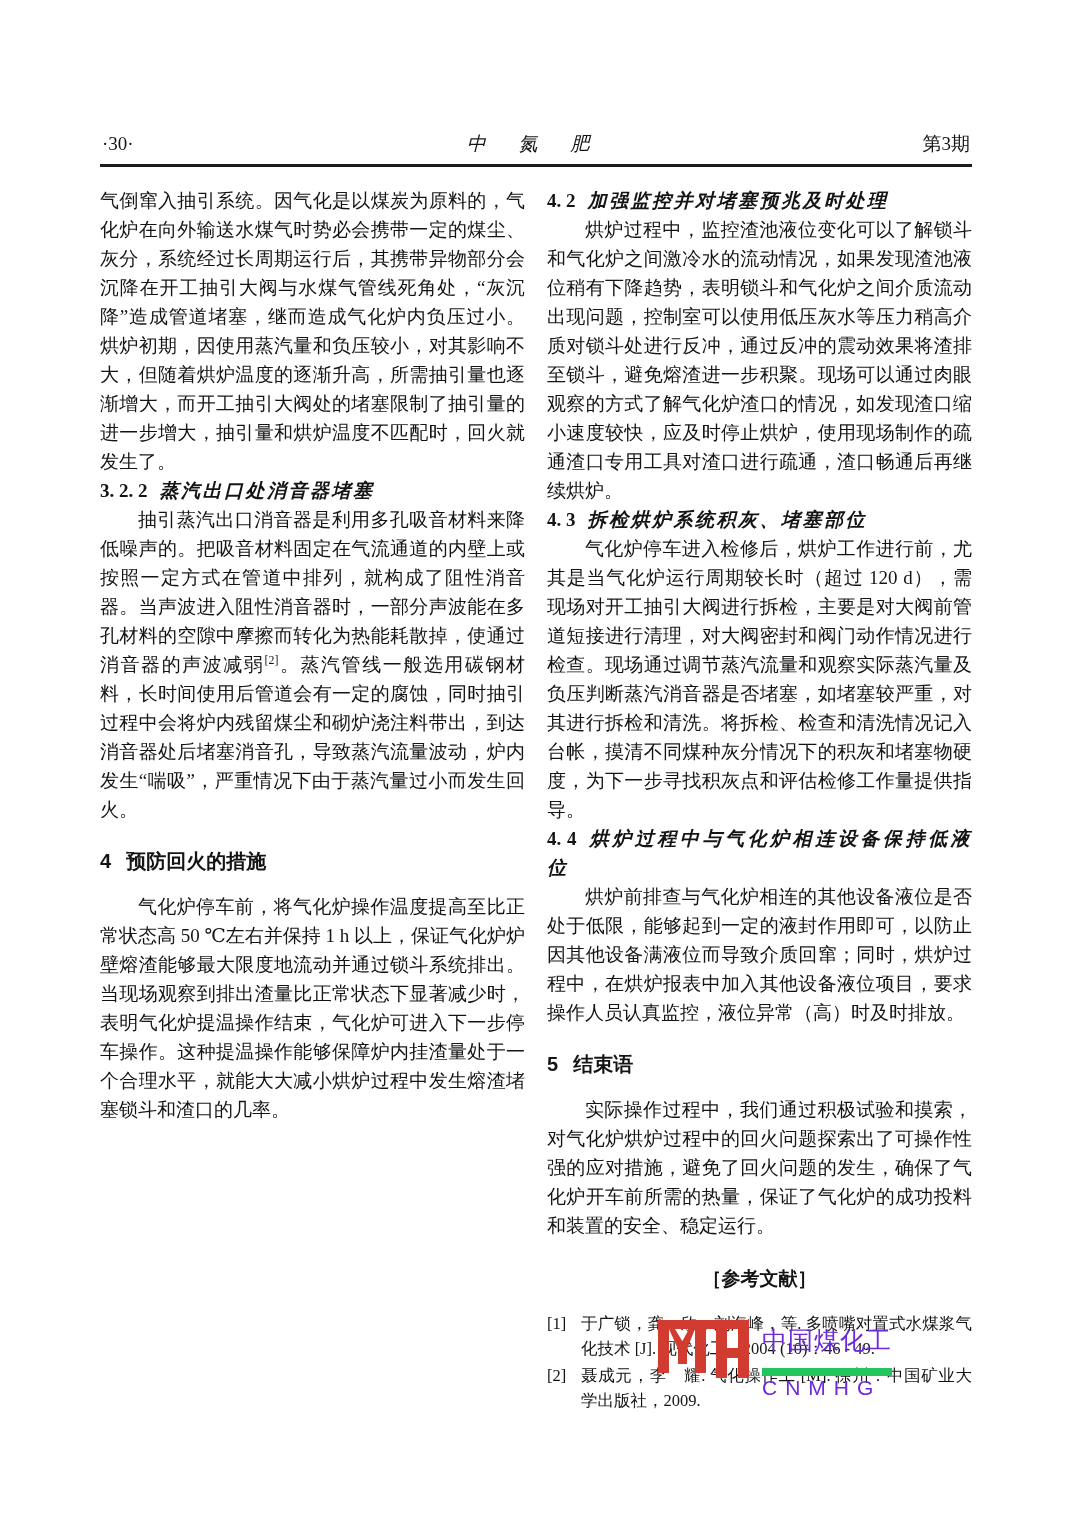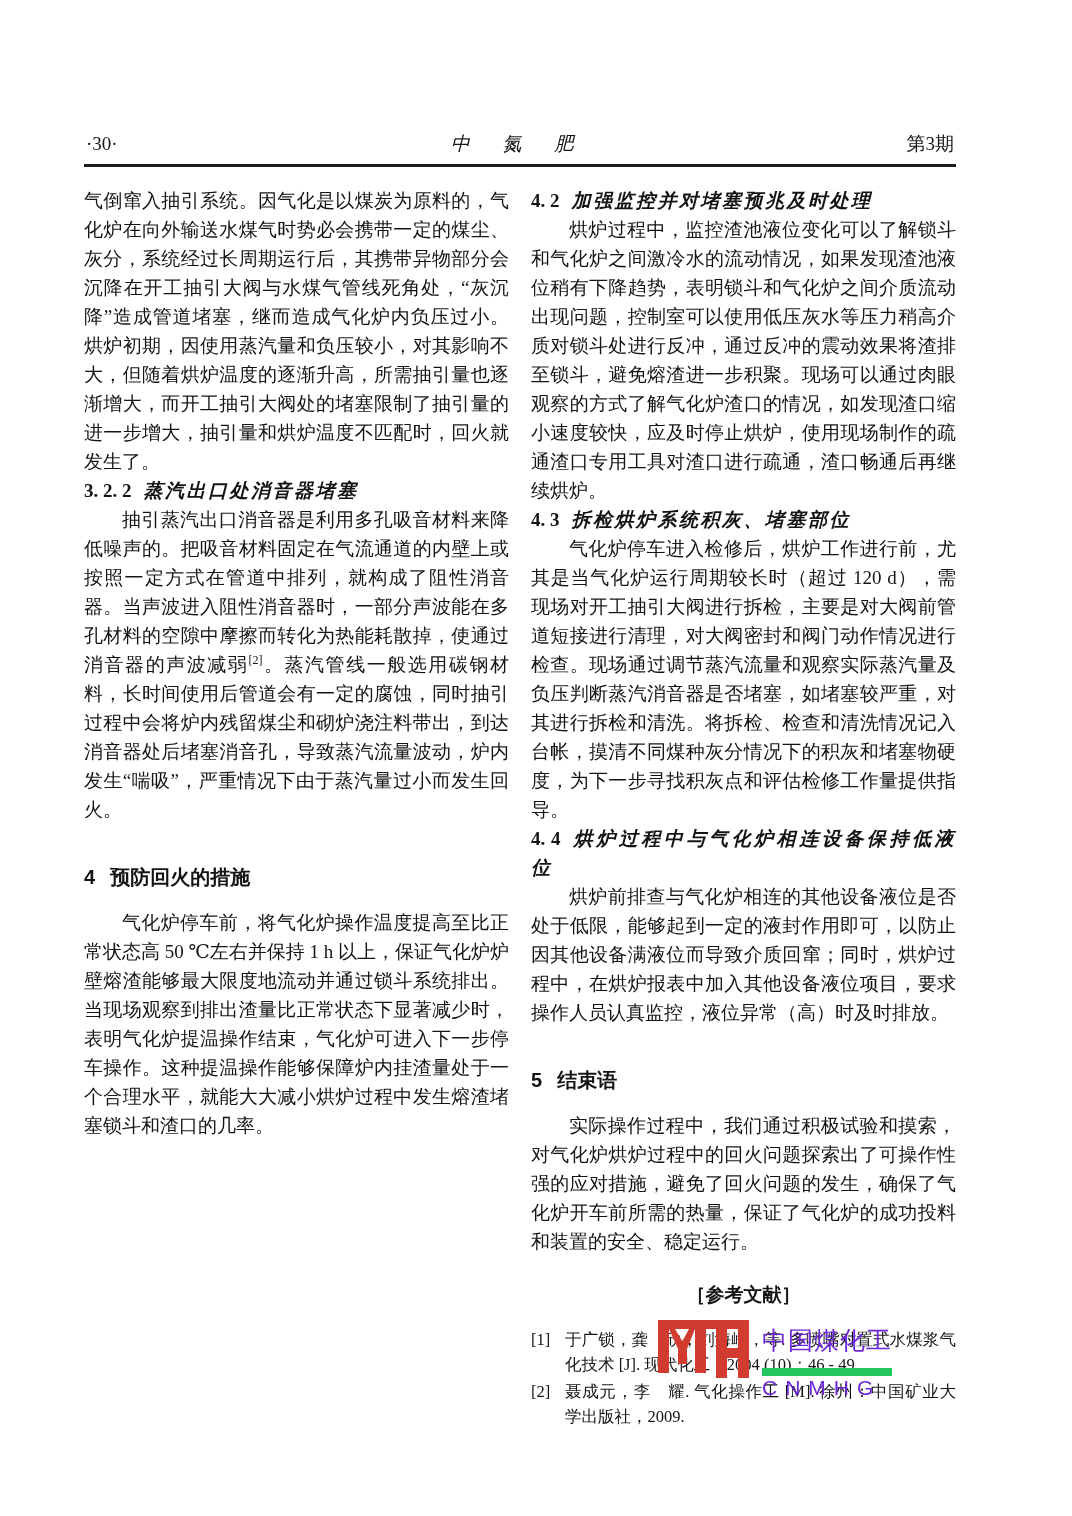--- a/index.html
+++ b/index.html
@@ -1,36 +1,36 @@
 <!DOCTYPE html>
 <html><head>
 <meta charset="utf-8">
 <style>
   html,body{margin:0;padding:0;}
   body{
     width:1072px;height:1516px;position:relative;background:#ffffff;
     font-family:"Liberation Serif","DejaVu Serif",serif;color:#141414;
     overflow:hidden;
   }
-  .page{position:absolute;left:84px;top:132px;width:872px;}
+  .page{position:absolute;left:100px;top:132px;width:872px;}
   .page-header{
     display:flex;justify-content:space-between;align-items:baseline;
     font-size:19px;line-height:24px;padding:0 2px 8px 2px;
     border-bottom:3px solid #1c1c1c;
   }
   .journal-title{letter-spacing:14px;padding-left:14px;font-style:italic;}
-  .columns{display:flex;margin-top:19px;justify-content:space-between;}
+  .columns{display:flex;gap:22px;margin-top:19px;}
   .col{width:425px;font-size:19px;line-height:29px;text-align:justify;}
   .col p{margin:0;text-indent:2em;}
   .col p.noindent{text-indent:0;}
   .h3{margin:0;line-height:29px;}
   .h3 .num{font-weight:bold;margin-right:12px;font-family:"Liberation Serif",serif;margin-top:21px;}
   .h3 .ttl{font-style:italic;letter-spacing:2.5px;font-weight:bold;}
   .h2{
-    margin:40px 0 18px 0;font-family:"Liberation Sans","DejaVu Sans",sans-serif;
+    margin:24px 0 18px 0;font-family:"Liberation Sans","DejaVu Sans",sans-serif;
     font-weight:bold;font-size:20px;line-height:26px;
   }
   .h2 .num{margin-right:15px;}
   sup.cite{font-size:12px;line-height:0;}
   .refs-title{
     text-align:center;font-weight:bold;font-size:19px;
     font-family:Liberation Mono, monospace;
     margin:26px 0 16px 0;
   }
   .ref{

